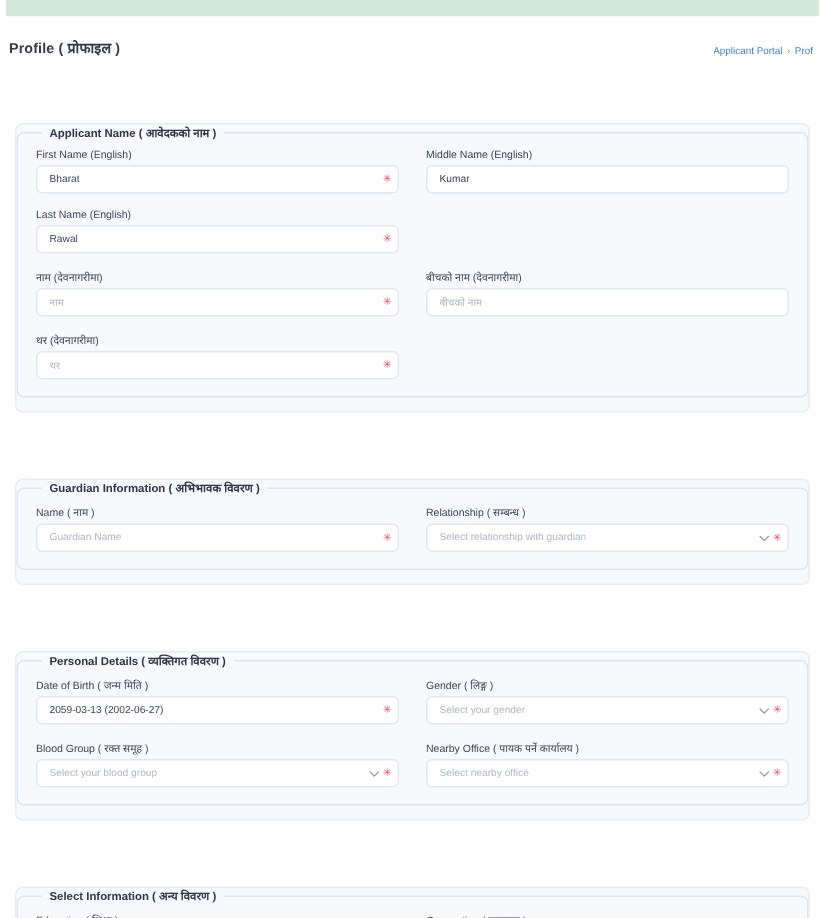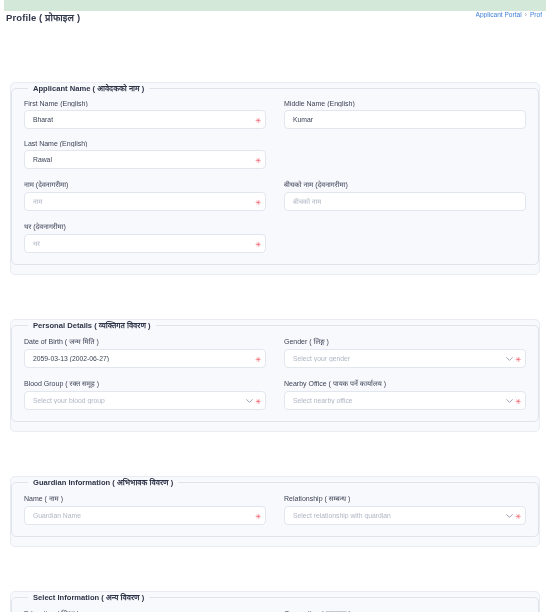--- a/index.html
+++ b/index.html
@@ -17,21 +17,21 @@
   }
   .topbar {
     height: 11px;
     background: #d3e8d8;
     margin: 0 4px 0 4px;
   }
   .pagehead {
     height: 27px;
     padding: 0 8px 0 6px;
     display: flex;
-    align-items: flex-start;
+    align-items: flex-end;
     justify-content: space-between;
     background: #ffffff;
   }
   .page-title {
     font-size: 9.5px;
     font-weight: bold;
     color: #33394b;
     letter-spacing: 0.1px;
     white-space: nowrap;
   }
@@ -209,96 +209,96 @@
                   <span class="req">✳</span>
                 </div>
               </div>
             </div>
             <div class="spacer-col"></div>
           </div>
         </fieldset>
       </div>
       <div class="card">
         <fieldset class="group">
-          <legend class="group-legend">Personal Details ( व्यक्तिगत विवरण )</legend>
-          <div class="row">
-            <div class="col">
-              <div class="field">
-                <div class="field-label">Date of Birth ( जन्म मिति )</div>
-                <div class="ctrl">
-                  <span class="txt">2059-03-13 (2002-06-27)</span>
-                  <span class="req">✳</span>
-                </div>
-              </div>
-            </div>
-            <div class="col">
-              <div class="field">
-                <div class="field-label">Gender ( लिङ्ग )</div>
-                <div class="ctrl">
-                  <span class="txt placeholder">Select your gender</span>
-                  <span class="chev">
-                    <svg viewBox="0 0 10 10" width="7" height="7">
-                      <path d="M1 3 L5 7 L9 3" fill="none" stroke="#8b93a7" stroke-width="1.2" stroke-linecap="round" stroke-linejoin="round"></path>
-                    </svg>
-                  </span>
-                  <span class="req">✳</span>
-                </div>
-              </div>
-            </div>
-          </div>
-          <div class="row">
-            <div class="col">
-              <div class="field">
-                <div class="field-label">Blood Group ( रक्त समूह )</div>
-                <div class="ctrl">
-                  <span class="txt placeholder">Select your blood group</span>
-                  <span class="chev">
-                    <svg viewBox="0 0 10 10" width="7" height="7">
-                      <path d="M1 3 L5 7 L9 3" fill="none" stroke="#8b93a7" stroke-width="1.2" stroke-linecap="round" stroke-linejoin="round"></path>
-                    </svg>
-                  </span>
-                  <span class="req">✳</span>
-                </div>
-              </div>
-            </div>
-            <div class="col">
-              <div class="field">
-                <div class="field-label">Nearby Office ( पायक पर्ने कार्यालय )</div>
-                <div class="ctrl">
-                  <span class="txt placeholder">Select nearby office</span>
+          <legend class="group-legend">Guardian Information ( अभिभावक विवरण )</legend>
+          <div class="row">
+            <div class="col">
+              <div class="field">
+                <div class="field-label">Name ( नाम )</div>
+                <div class="ctrl">
+                  <span class="txt placeholder">Guardian Name</span>
+                  <span class="req">✳</span>
+                </div>
+              </div>
+            </div>
+            <div class="col">
+              <div class="field">
+                <div class="field-label">Relationship ( सम्बन्ध )</div>
+                <div class="ctrl">
+                  <span class="txt placeholder">Select relationship with guardian</span>
                   <span class="chev">
                     <svg viewBox="0 0 10 10" width="7" height="7">
                       <path d="M1 3 L5 7 L9 3" fill="none" stroke="#8b93a7" stroke-width="1.2" stroke-linecap="round" stroke-linejoin="round"></path>
                     </svg>
                   </span>
                   <span class="req">✳</span>
                 </div>
               </div>
             </div>
           </div>
         </fieldset>
       </div>
       <div class="card">
         <fieldset class="group">
-          <legend class="group-legend">Guardian Information ( अभिभावक विवरण )</legend>
-          <div class="row">
-            <div class="col">
-              <div class="field">
-                <div class="field-label">Name ( नाम )</div>
-                <div class="ctrl">
-                  <span class="txt placeholder">Guardian Name</span>
-                  <span class="req">✳</span>
-                </div>
-              </div>
-            </div>
-            <div class="col">
-              <div class="field">
-                <div class="field-label">Relationship ( सम्बन्ध )</div>
-                <div class="ctrl">
-                  <span class="txt placeholder">Select relationship with guardian</span>
+          <legend class="group-legend">Personal Details ( व्यक्तिगत विवरण )</legend>
+          <div class="row">
+            <div class="col">
+              <div class="field">
+                <div class="field-label">Date of Birth ( जन्म मिति )</div>
+                <div class="ctrl">
+                  <span class="txt">2059-03-13 (2002-06-27)</span>
+                  <span class="req">✳</span>
+                </div>
+              </div>
+            </div>
+            <div class="col">
+              <div class="field">
+                <div class="field-label">Gender ( लिङ्ग )</div>
+                <div class="ctrl">
+                  <span class="txt placeholder">Select your gender</span>
+                  <span class="chev">
+                    <svg viewBox="0 0 10 10" width="7" height="7">
+                      <path d="M1 3 L5 7 L9 3" fill="none" stroke="#8b93a7" stroke-width="1.2" stroke-linecap="round" stroke-linejoin="round"></path>
+                    </svg>
+                  </span>
+                  <span class="req">✳</span>
+                </div>
+              </div>
+            </div>
+          </div>
+          <div class="row">
+            <div class="col">
+              <div class="field">
+                <div class="field-label">Blood Group ( रक्त समूह )</div>
+                <div class="ctrl">
+                  <span class="txt placeholder">Select your blood group</span>
+                  <span class="chev">
+                    <svg viewBox="0 0 10 10" width="7" height="7">
+                      <path d="M1 3 L5 7 L9 3" fill="none" stroke="#8b93a7" stroke-width="1.2" stroke-linecap="round" stroke-linejoin="round"></path>
+                    </svg>
+                  </span>
+                  <span class="req">✳</span>
+                </div>
+              </div>
+            </div>
+            <div class="col">
+              <div class="field">
+                <div class="field-label">Nearby Office ( पायक पर्ने कार्यालय )</div>
+                <div class="ctrl">
+                  <span class="txt placeholder">Select nearby office</span>
                   <span class="chev">
                     <svg viewBox="0 0 10 10" width="7" height="7">
                       <path d="M1 3 L5 7 L9 3" fill="none" stroke="#8b93a7" stroke-width="1.2" stroke-linecap="round" stroke-linejoin="round"></path>
                     </svg>
                   </span>
                   <span class="req">✳</span>
                 </div>
               </div>
             </div>
           </div>

